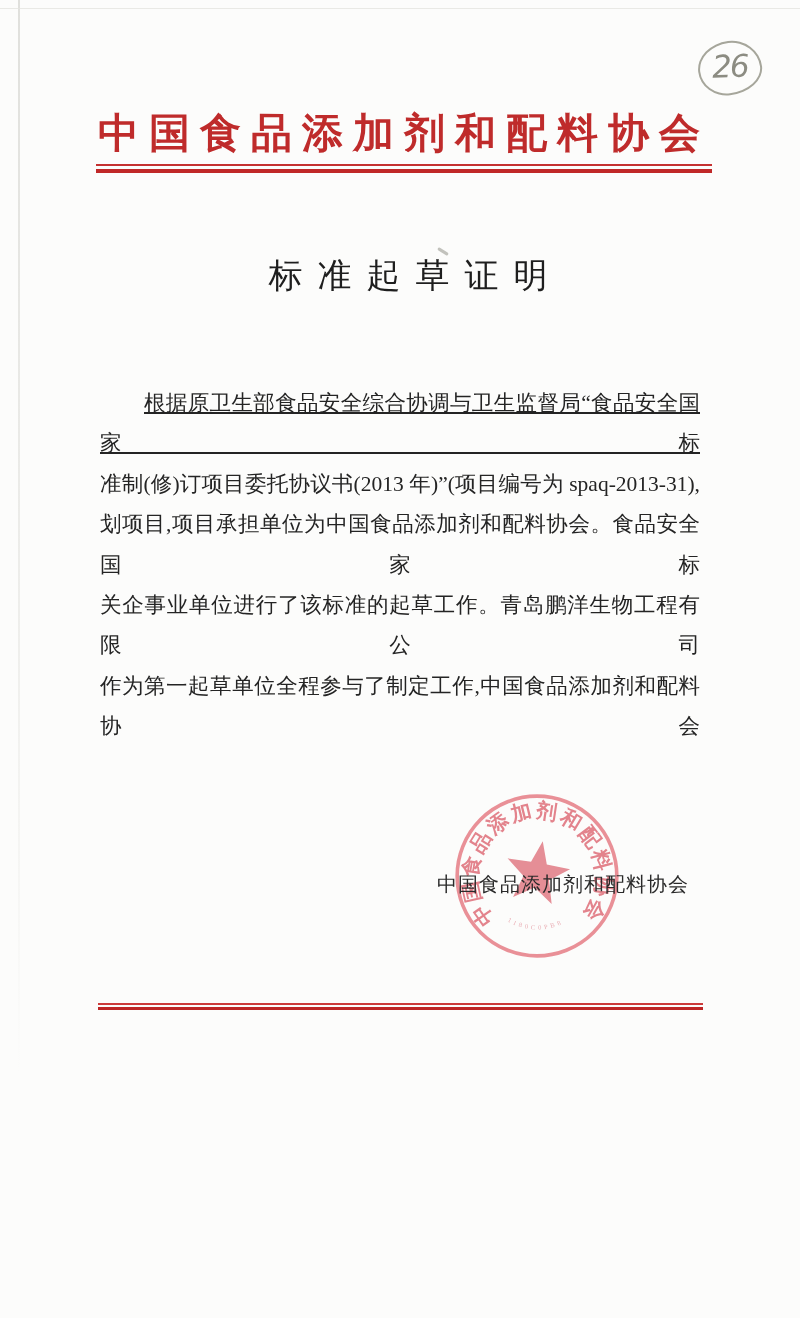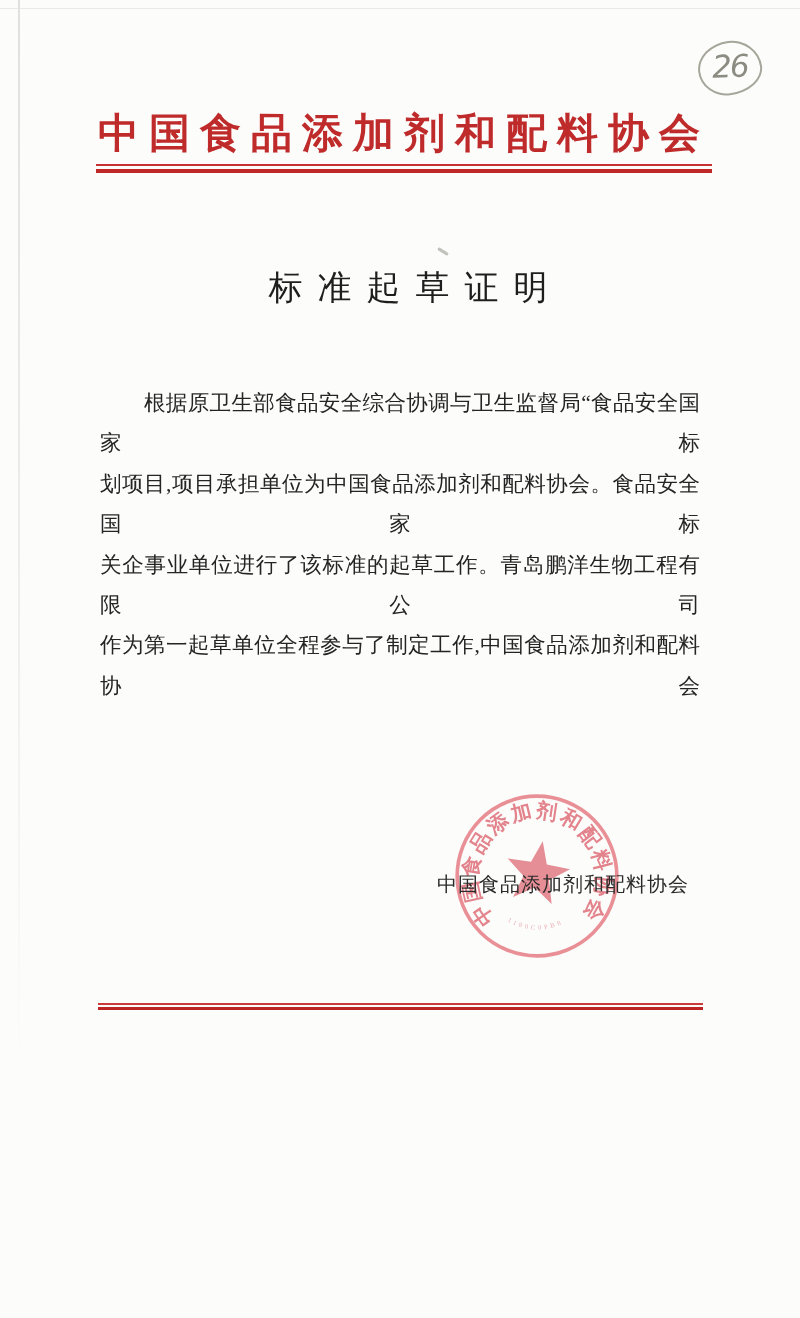--- a/index.html
+++ b/index.html
@@ -43,37 +43,36 @@
   .header-rule {
     position:absolute; left:96px; top:164px; width:616px; height:3px;
     border-top:2px solid #c53030; border-bottom:4px solid #c02828;
   }
   
   .doc-title {
     position:absolute; left:100px; top:253px; width:616px;
     text-align:center; white-space:nowrap;
     font-size:34px; color:#1e1e1e; letter-spacing:15px;
     text-indent:15px;
-    margin-top:12px;
   }
   .title-smudge {
     position:absolute; left:437px; top:250px; width:12px; height:3px;
     background:#b3b3ad; transform:rotate(32deg); border-radius:2px; opacity:.8;
   }
   
   .body-text {
     position:absolute; left:100px; top:383px; width:600px;
     font-size:21.5px; line-height:40.4px; color:#242424;
   }
   .body-text .line { white-space:nowrap; }
   .body-text .line.full {
     white-space:normal;
     text-align:justify; text-align-last:justify;
   }
-  .body-text .line.indent { text-indent:44px; }
+  .body-text .line.indent { text-indent:44px;text-decoration:underline; }
   
   .seal {
     position:absolute; left:441px; top:780px; width:192px; height:192px;
     z-index:1; opacity:.93;
   }
   
   .sig-org {
     position:absolute; left:437px; top:871px; z-index:3;
     font-size:20px; color:#2a2a2a; letter-spacing:1px; white-space:nowrap;
   }
@@ -100,20 +99,21 @@
   </div>
 
   <div class="org-header">中国食品添加剂和配料协会</div>
   <div class="header-rule"></div>
 
   <div class="title-smudge"></div>
   <div class="doc-title">标准起草证明</div>
 
   <div class="body-text">
       <div class="line full indent">根据原卫生部食品安全综合协调与卫生监督局“食品安全国家标</div>
+      <div class="line full">准制(修)订项目委托协议书(2013 年)”(项目编号为 spaq-2013-31),</div>
       <div class="line full">划项目,项目承担单位为中国食品添加剂和配料协会。食品安全国家标</div>
       <div class="line full">关企事业单位进行了该标准的起草工作。青岛鹏洋生物工程有限公司</div>
       <div class="line full">作为第一起草单位全程参与了制定工作,中国食品添加剂和配料协会</div>
     </div>
 
   <svg class="seal" viewBox="0 0 190 190" xmlns="http://www.w3.org/2000/svg">
     <circle cx="95" cy="95" r="79" fill="none" stroke="#e4737d" stroke-width="3.6" opacity="0.85"></circle>
     <polygon points="100.7,60.5 104.7,83.6 127.7,88.4 106.9,99.3 109.5,122.7 92.7,106.3 71.3,115.9 81.6,94.9 65.9,77.5 89.1,80.9" fill="#dc6470" opacity="0.78"></polygon>
     <path id="sealArc" d="M 53.2 137.8 A 59 59 0 1 1 136.8 137.8" fill="none"></path>
     <text font-size="20.5" fill="#de6c77" opacity="0.9" font-weight="bold">

